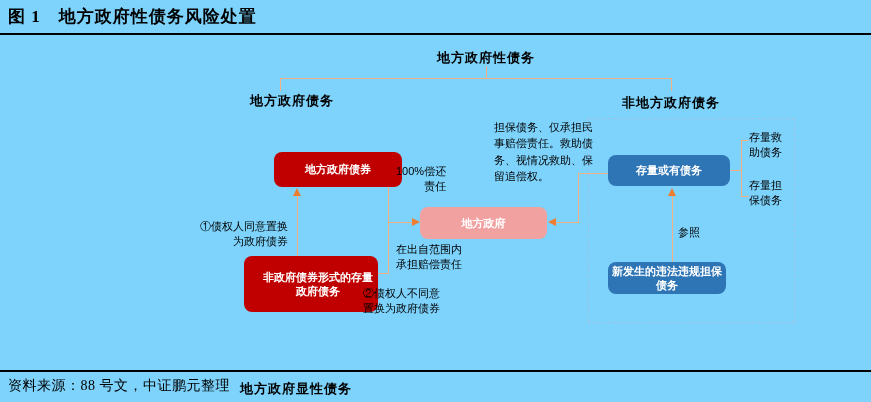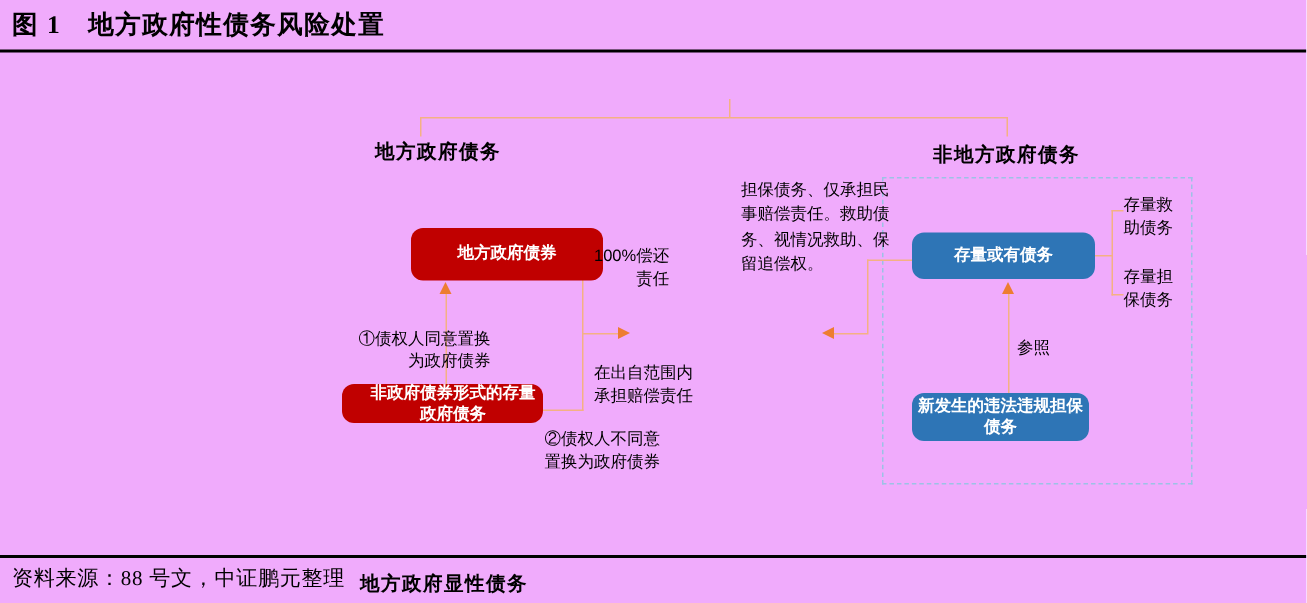--- a/index.html
+++ b/index.html
@@ -1,16 +1,16 @@
 <!DOCTYPE html>
 <html style="--box-red: #C00000; --box-pink: #F2A1A1; --box-blue: #2E75B6; --connector: #F4B183; --arrow: #ED7D31; --dashed: #9CC2E5;"><head>
 <meta charset="utf-8">
 <style>
   html,body{margin:0;padding:0;background:#fff;}
-  #page{position:relative;width:871px;height:402px;background:#f0abfc;overflow:hidden;
+  #page{position:relative;width:871px;height:402px;background:#7dd3fc;overflow:hidden;
         font-family:"Liberation Sans", sans-serif;color:#000;}
   .abs{position:absolute;}
   .title{font-family:"Liberation Serif", serif;font-weight:700;font-size:17px;
          letter-spacing:1px;white-space:nowrap;}
   .rule{background:#000;}
   .source{font-family:Liberation Serif, serif;font-size:14px;letter-spacing:0.5px;white-space:nowrap;}
   .hdr{font-weight:700;font-size:13px;letter-spacing:1px;text-align:center;white-space:nowrap;}
   .lbl{font-size:11px;line-height:1.35;white-space:pre-line;text-align:right;}
   .note{font-size:11px;line-height:1.48;white-space:pre-line;}
   .box{border-radius:8px;display:flex;align-items:center;justify-content:center;
@@ -35,20 +35,21 @@
 <div id="page">
 
   <div class="abs title" style="left:8px;top:5px;">图 1　地方政府性债务风险处置</div>
   <div class="abs rule" style="left:0;top:33px;width:871px;height:2px;"></div>
 
   <div class="abs line" style="left:486px;top:66px;width:1px;height:12px;"></div>
   <div class="abs line" style="left:280px;top:78px;width:392px;height:1px;"></div>
   <div class="abs line" style="left:280px;top:78px;width:1px;height:13px;"></div>
   <div class="abs line" style="left:671px;top:78px;width:1px;height:13px;"></div>
 
+  <div class="abs hdr" style="left:403px;top:49px;width:166px;">地方政府性债务</div>
   <div class="abs hdr" style="left:212px;top:92px;width:160px;">地方政府债务</div>
   <div class="abs hdr" style="left:591px;top:94px;width:160px;">非地方政府债务</div>
 
   <div class="abs dashed" style="left:588px;top:118px;width:205px;height:203px;"></div>
 
   <div class="abs line" style="left:362px;top:172px;width:27px;height:1px;"></div>
   <div class="abs line" style="left:388px;top:172px;width:1px;height:102px;"></div>
   <div class="abs line" style="left:362px;top:273px;width:27px;height:1px;"></div>
   <div class="abs line" style="left:388px;top:222px;width:25px;height:1px;"></div>
   <div class="abs arr arr-right" style="left:412px;top:218px;"></div>
@@ -60,27 +61,28 @@
   <div class="abs line" style="left:556px;top:222px;width:22px;height:1px;"></div>
   <div class="abs arr arr-left" style="left:548px;top:218px;"></div>
   <div class="abs line" style="left:672px;top:195px;width:1px;height:67px;"></div>
   <div class="abs arr arr-up" style="left:668px;top:188px;"></div>
   <div class="abs line" style="left:730px;top:170px;width:12px;height:1px;"></div>
   <div class="abs line" style="left:741px;top:140px;width:1px;height:57px;"></div>
   <div class="abs line" style="left:741px;top:140px;width:8px;height:1px;"></div>
   <div class="abs line" style="left:741px;top:196px;width:8px;height:1px;"></div>
 
   <div class="abs box box-red" style="left:234px;top:152px;width:128px;height:35px;margin-left:40px;">地方政府债券</div>
-  <div class="abs box box-red" style="left:228px;top:256px;width:134px;height:26px;padding-left:14px;">非政府债券形式的存量
+  <div class="abs box box-red" style="left:244px;top:256px;width:134px;height:56px;padding-left:14px;">非政府债券形式的存量
 政府债务</div>
+  <div class="abs box box-pink" style="left:420px;top:207px;width:127px;height:32px;">地方政府</div>
   <div class="abs box box-blue" style="left:608px;top:155px;width:122px;height:31px;">存量或有债务</div>
   <div class="abs box box-blue" style="left:608px;top:262px;width:118px;height:32px;">新发生的违法违规担保
 债务</div>
 
-  <div class="abs lbl" style="left:200px;top:219px;margin-left:39px;">①债权人同意置换
+  <div class="abs lbl" style="left:200px;top:219px;">①债权人同意置换
 为政府债券</div>
   <div class="abs lbl" style="left:363px;top:286px;">②债权人不同意
 置换为政府债券</div>
   <div class="abs lbl" style="left:396px;top:164px;">100%偿还
 责任</div>
   <div class="abs note" style="left:494px;top:119px;width:152px;">担保债务、仅承担民
 事赔偿责任。救助债
 务、视情况救助、保
 留追偿权。</div>
   <div class="abs lbl" style="left:396px;top:242px;">在出自范围内

